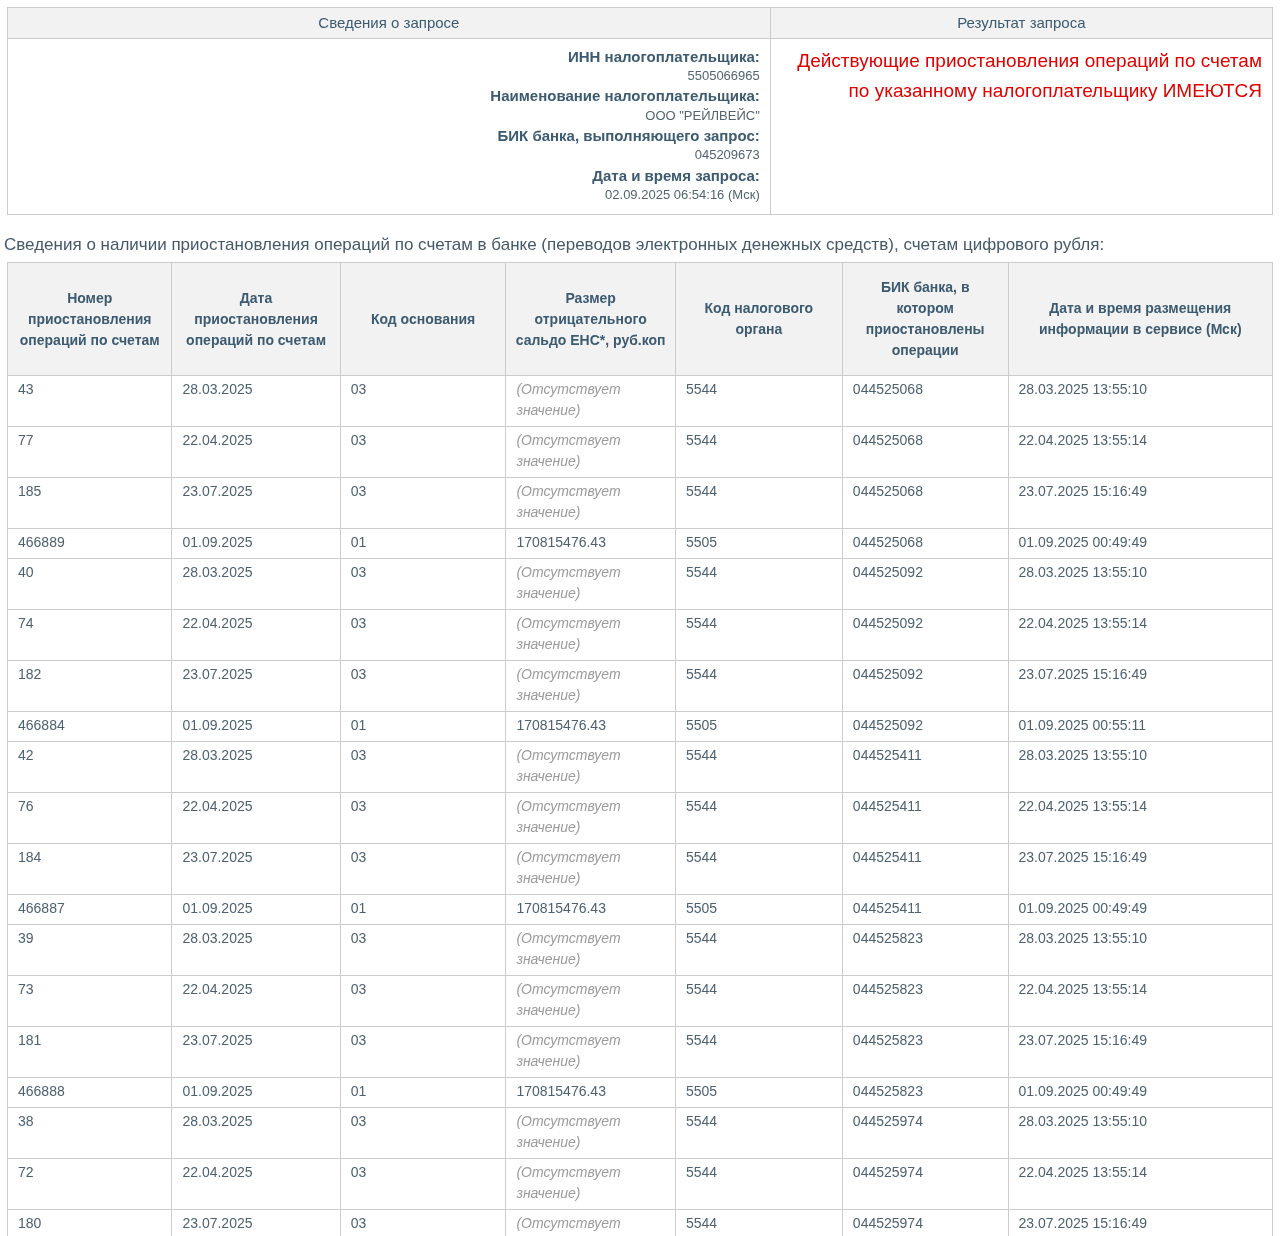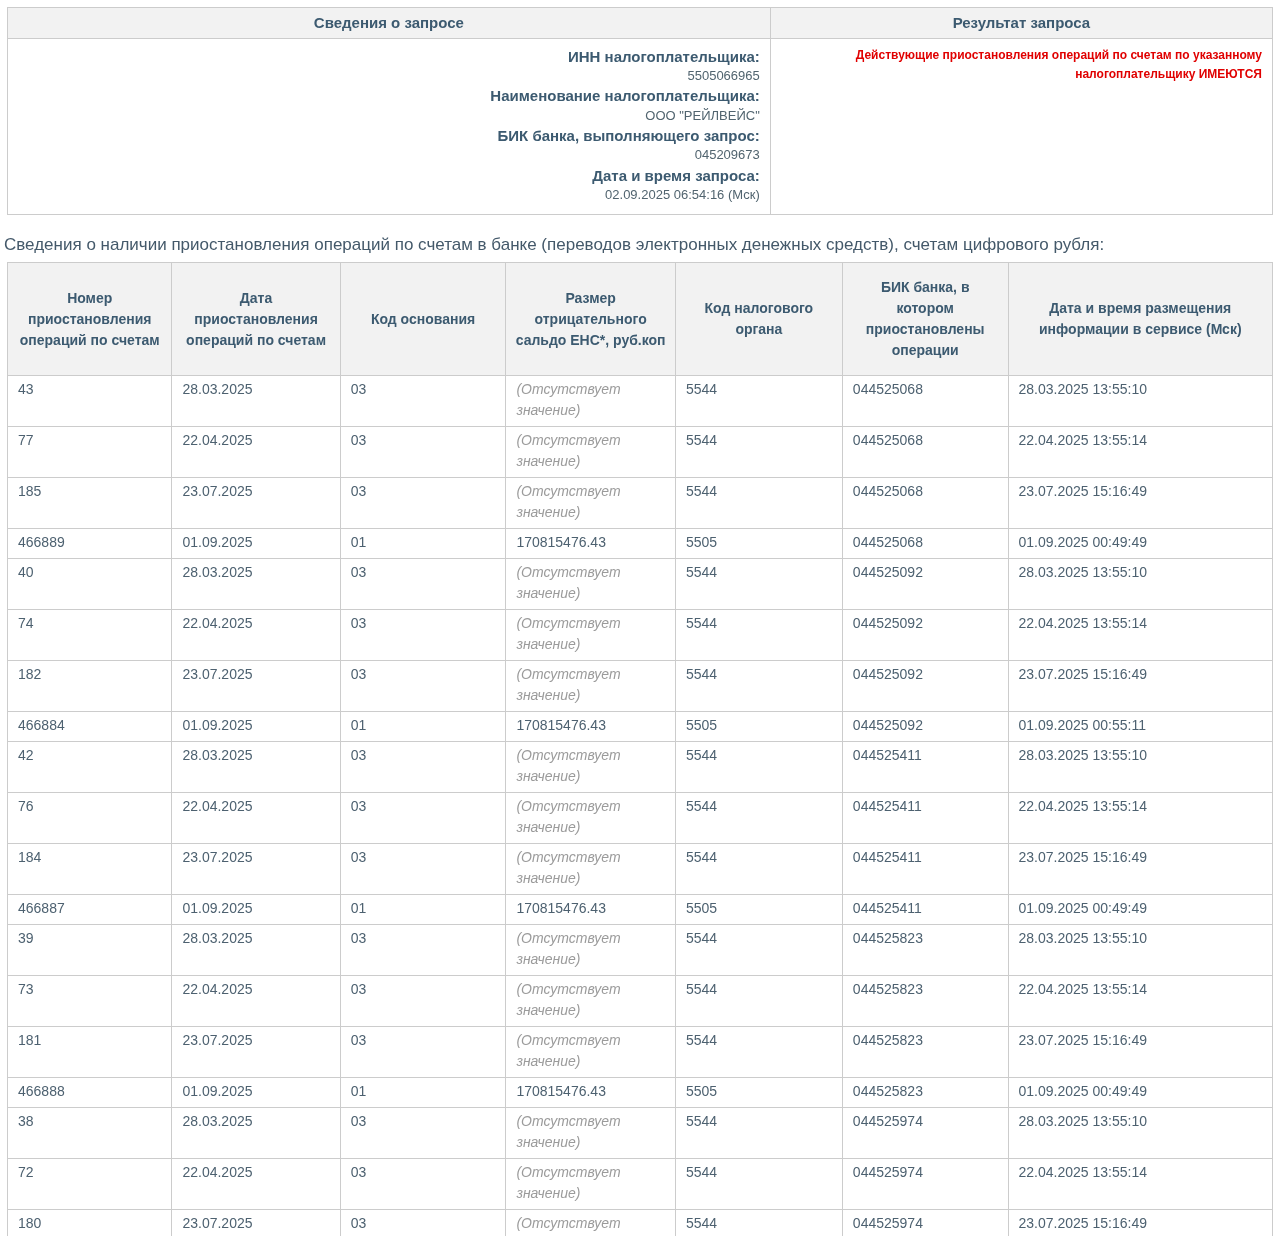--- a/index.html
+++ b/index.html
@@ -30,21 +30,21 @@
   
   .info-table {
     margin: 0 4px 18px 4px;
     width: calc(100% - 8px);
   }
 
   .info-table th {
     background: #f2f2f2;
     color: #3c5a70;
     font-size: 15px;
-    font-weight: bold;
+    font-weight: normal;
     text-align: center;
     vertical-align: middle;
     padding: 5px 8px;
     line-height: 1.3;
   }
 
   .info-table td {
     padding: 7px 10px 9px 6px;
     text-align: right;
   }
@@ -62,22 +62,22 @@
     line-height: 1.42;
     padding-left: 9px;
   }
 
   .result-cell {
     padding: 8px 12px 9px 10px;
   }
 
   .alert-text {
     color: #e00000;
-    font-size: 12px;
-    font-weight: bold;
+    font-size: 19px;
+    font-weight: normal;
     line-height: 1.6;
   }
 
   
   .caption {
     color: #44596a;
     font-size: 17px;
     line-height: 1.4;
     margin: 0 0 6px 1px;
   }

